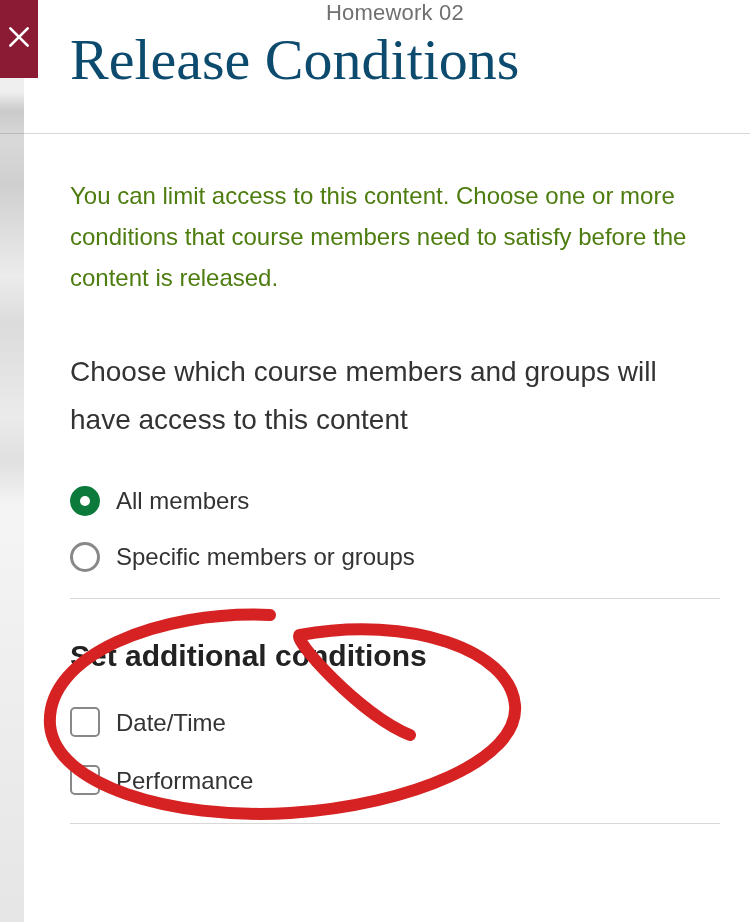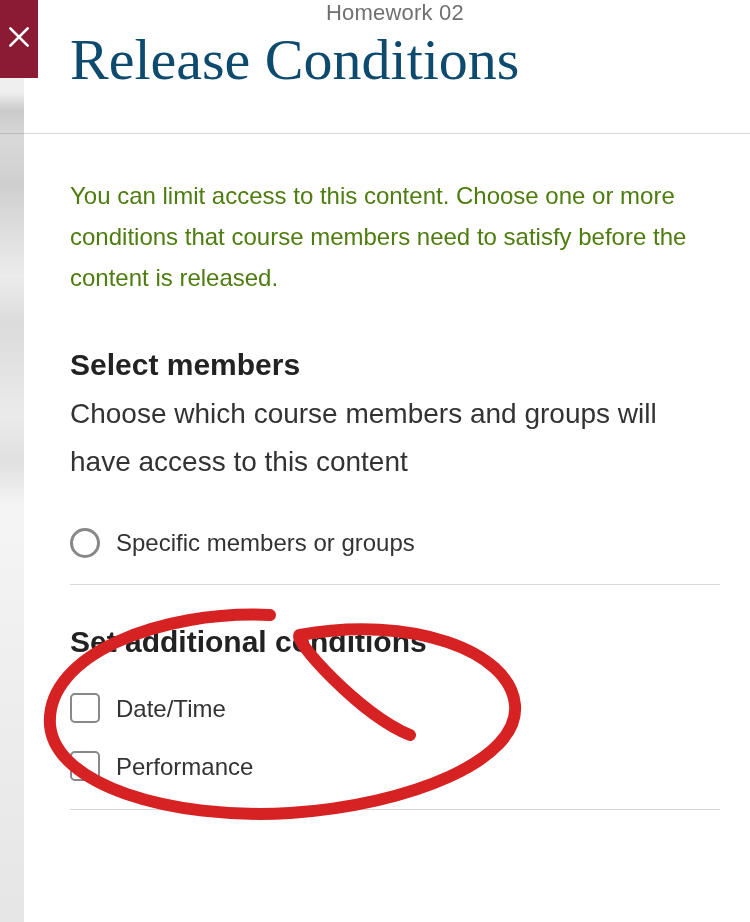--- a/index.html
+++ b/index.html
@@ -167,23 +167,28 @@
     </svg>
   </span>
 </div>
 
 <div class="content">
   <div class="breadcrumb">Homework 02</div>
   <h1 class="page-title">Release Conditions</h1>
   <hr class="divider-top">
   <p class="description">You can limit access to this content. Choose one or more conditions that course members need to satisfy before the content is released.</p>
 
-  <h2 class="section-title">Select members</h2>
   <p class="section-desc">Choose which course members and groups will have access to this content</p>
 
+  <div class="radio-row">
+    <span class="radio-outer selected">
+      <span class="radio-inner-selected"></span>
+    </span>
+    <span class="radio-label">All members</span>
+  </div>
 
   <div class="radio-row">
     <span class="radio-outer"></span>
     <span class="radio-label">Specific members or groups</span>
   </div>
 
   <hr class="section-divider">
 
   <h2 class="section-title" style="margin-bottom:34px;">Set additional conditions</h2>
 

